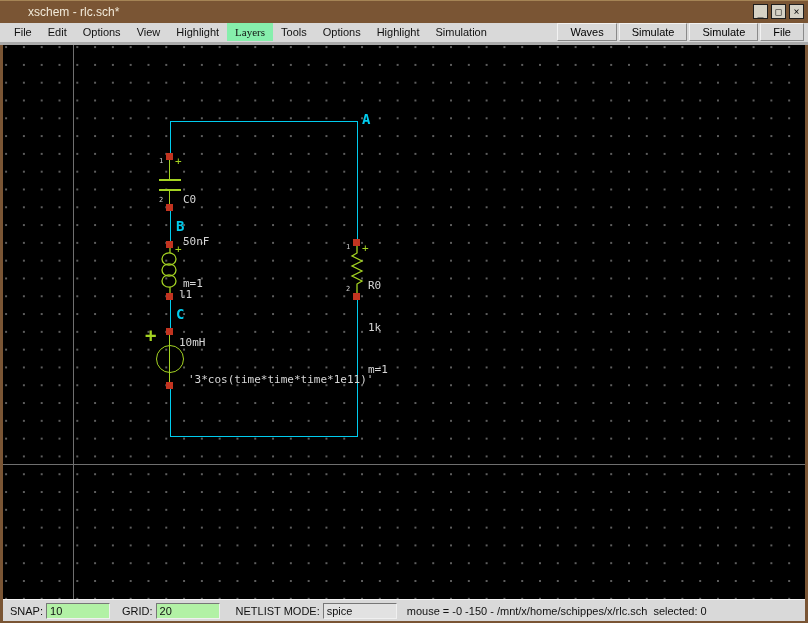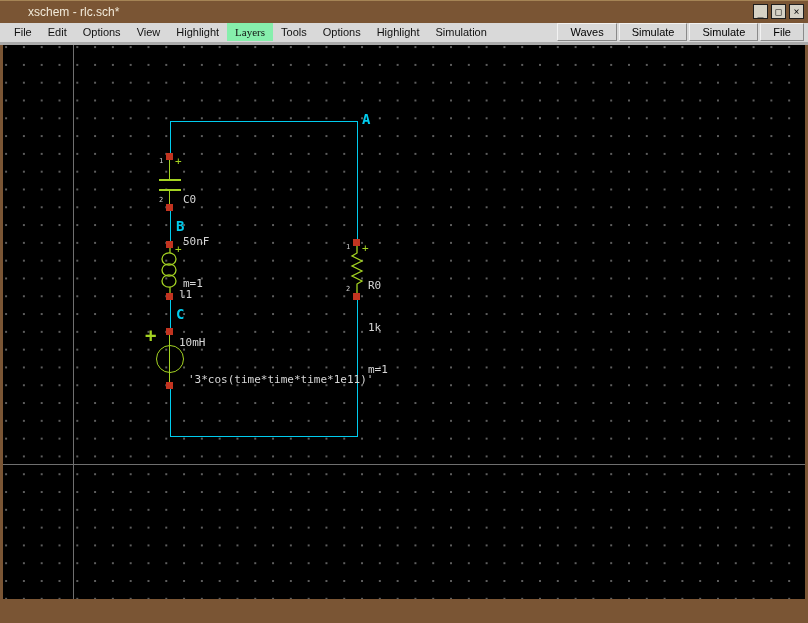--- a/index.html
+++ b/index.html
@@ -199,15 +199,26 @@
       <div class="pin" style="left:350px;top:248px;"></div>
       <span class="pin-num" style="left:343px;top:241px;">2</span>
       <div class="comp-text" style="left:365px;top:206px;">
         <div>R0</div>
         <div>1k</div>
         <div>m=1</div>
       </div>
     </div>
   </div>
 
+  <div class="statusbar">
+    <span class="sb-label">SNAP:</span>
+    <input class="sb-input green" value="10" style="">
+    <span class="gap1"></span>
+    <span class="sb-label">GRID:</span>
+    <input class="sb-input green" value="20" style="">
+    <span class="gap2"></span>
+    <span class="sb-label">NETLIST MODE:</span>
+    <input class="sb-input plain" value="spice" style="">
+    <span class="sb-mouse">mouse = -0 -150 - /mnt/x/home/schippes/x/rlc.sch  selected: 0</span>
+  </div>
 
   <div class="bottom-border"></div>
 </div>
 
 </body></html>

